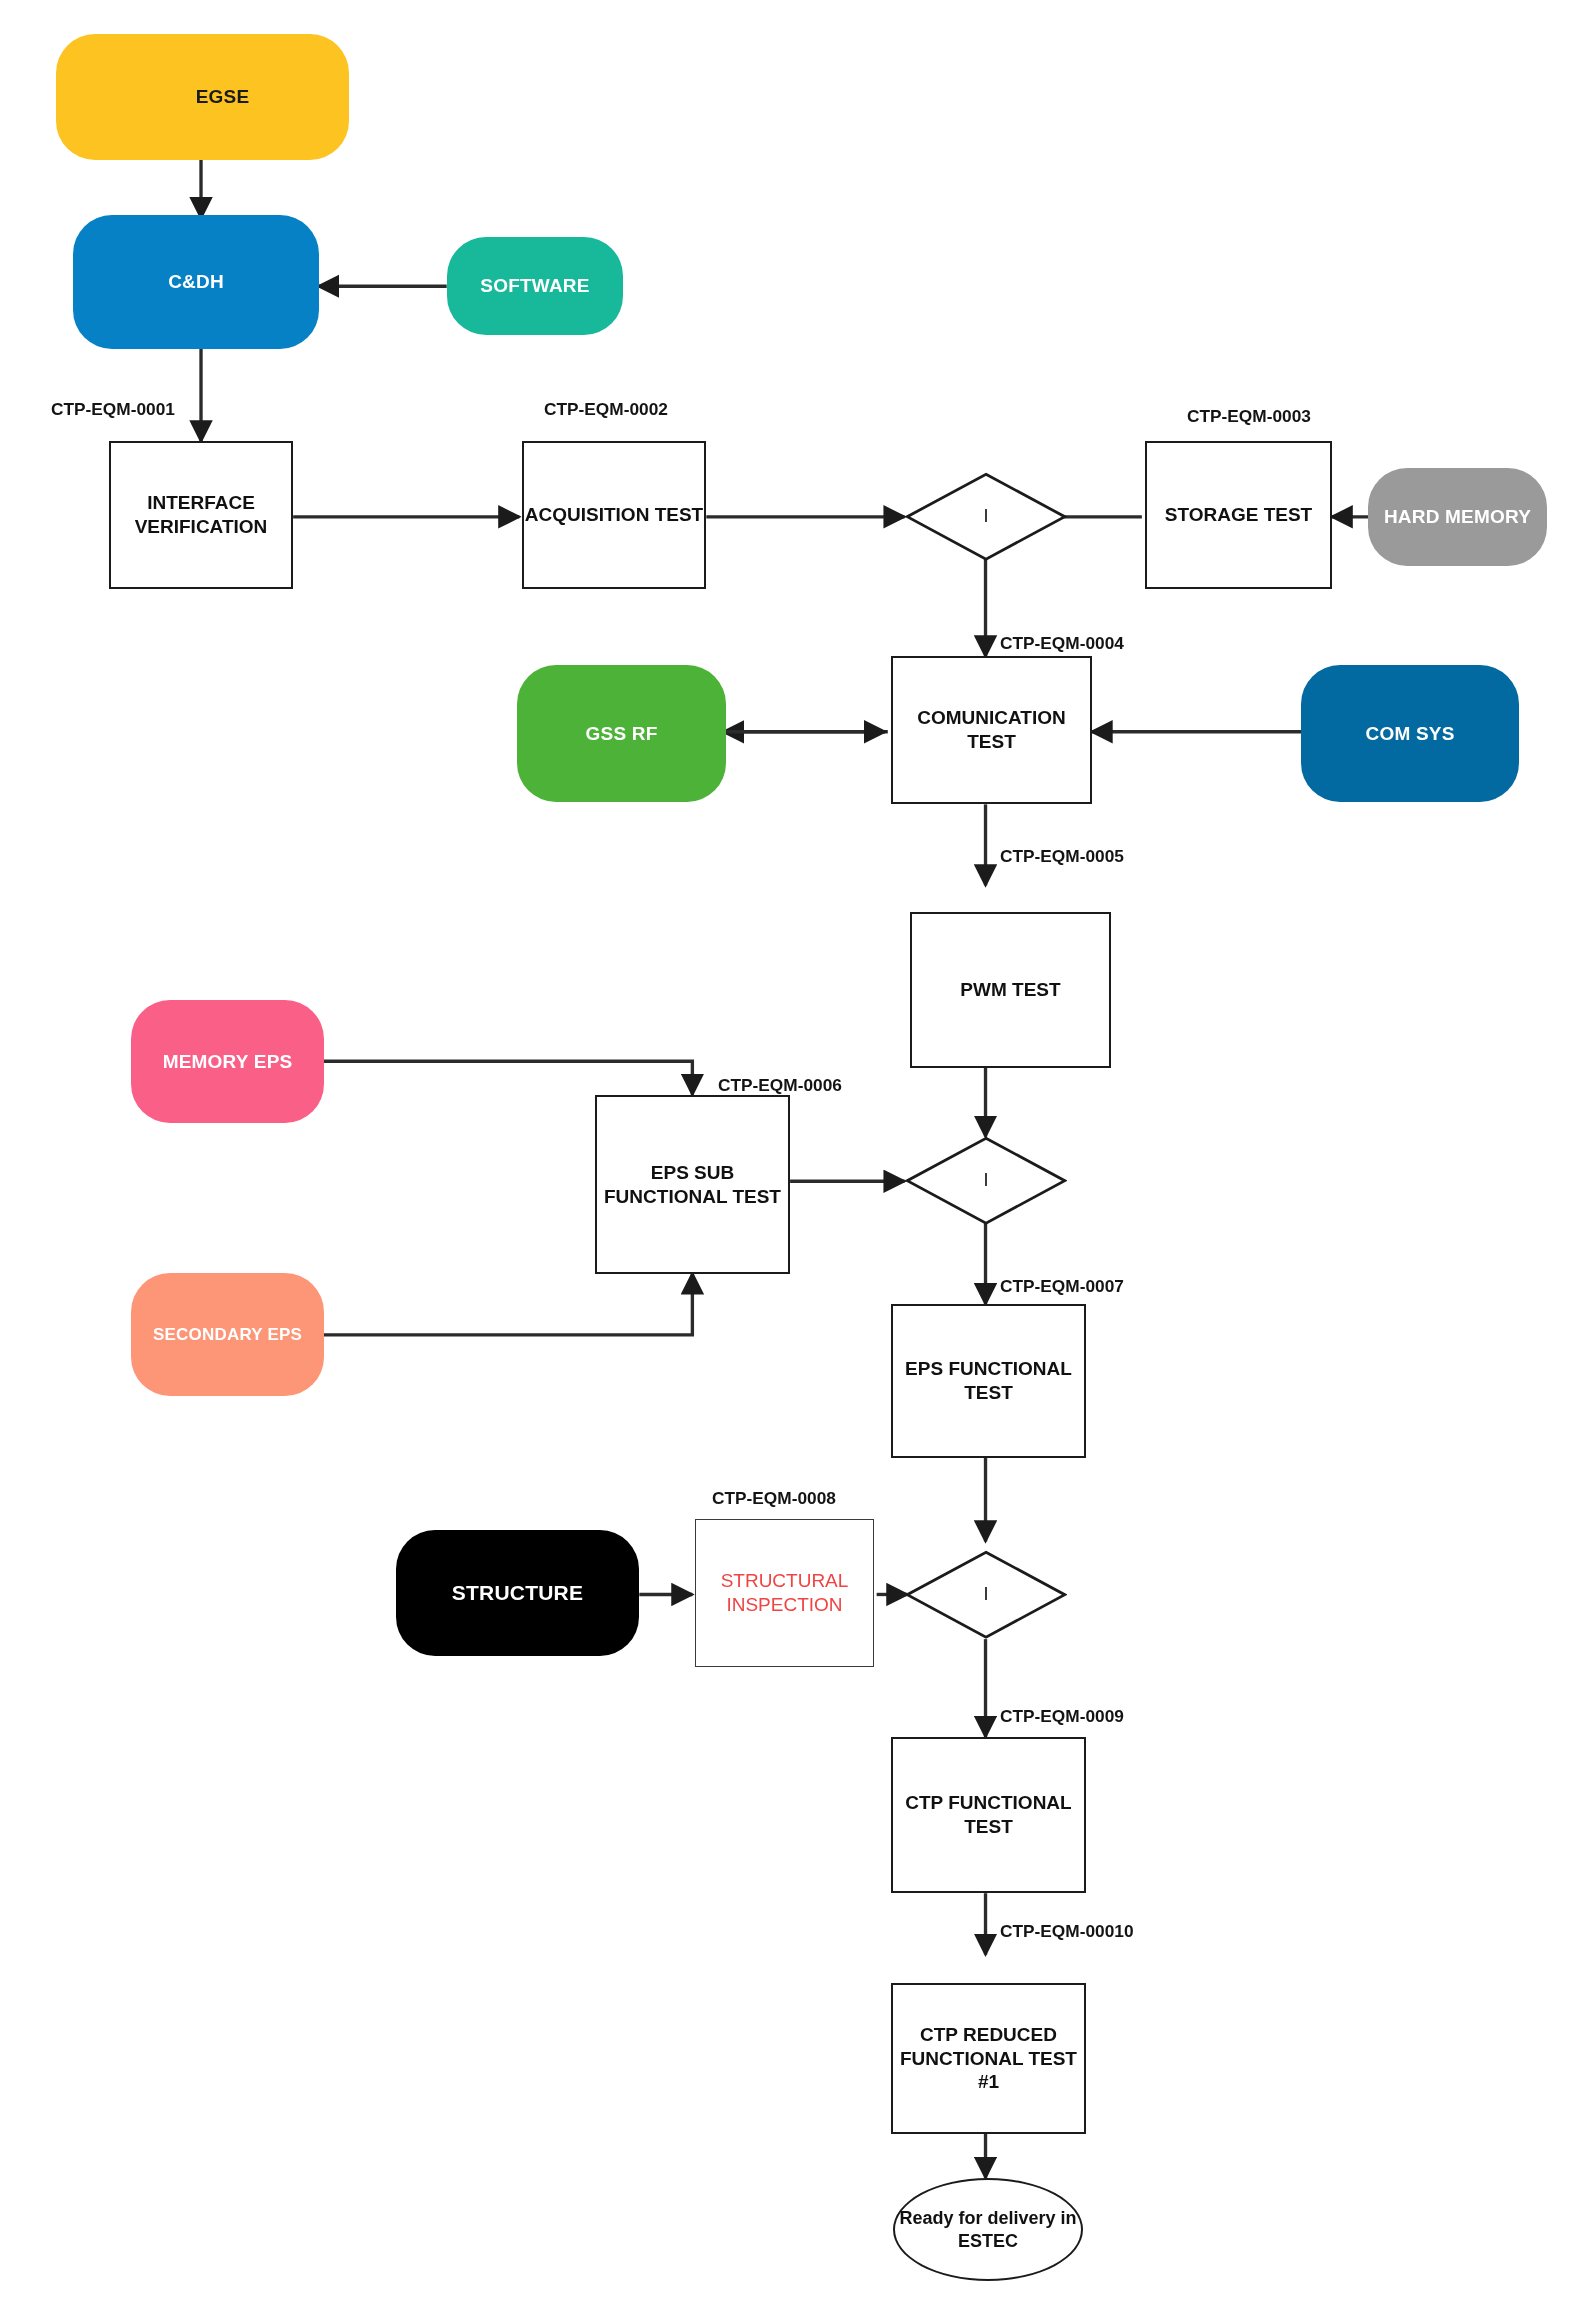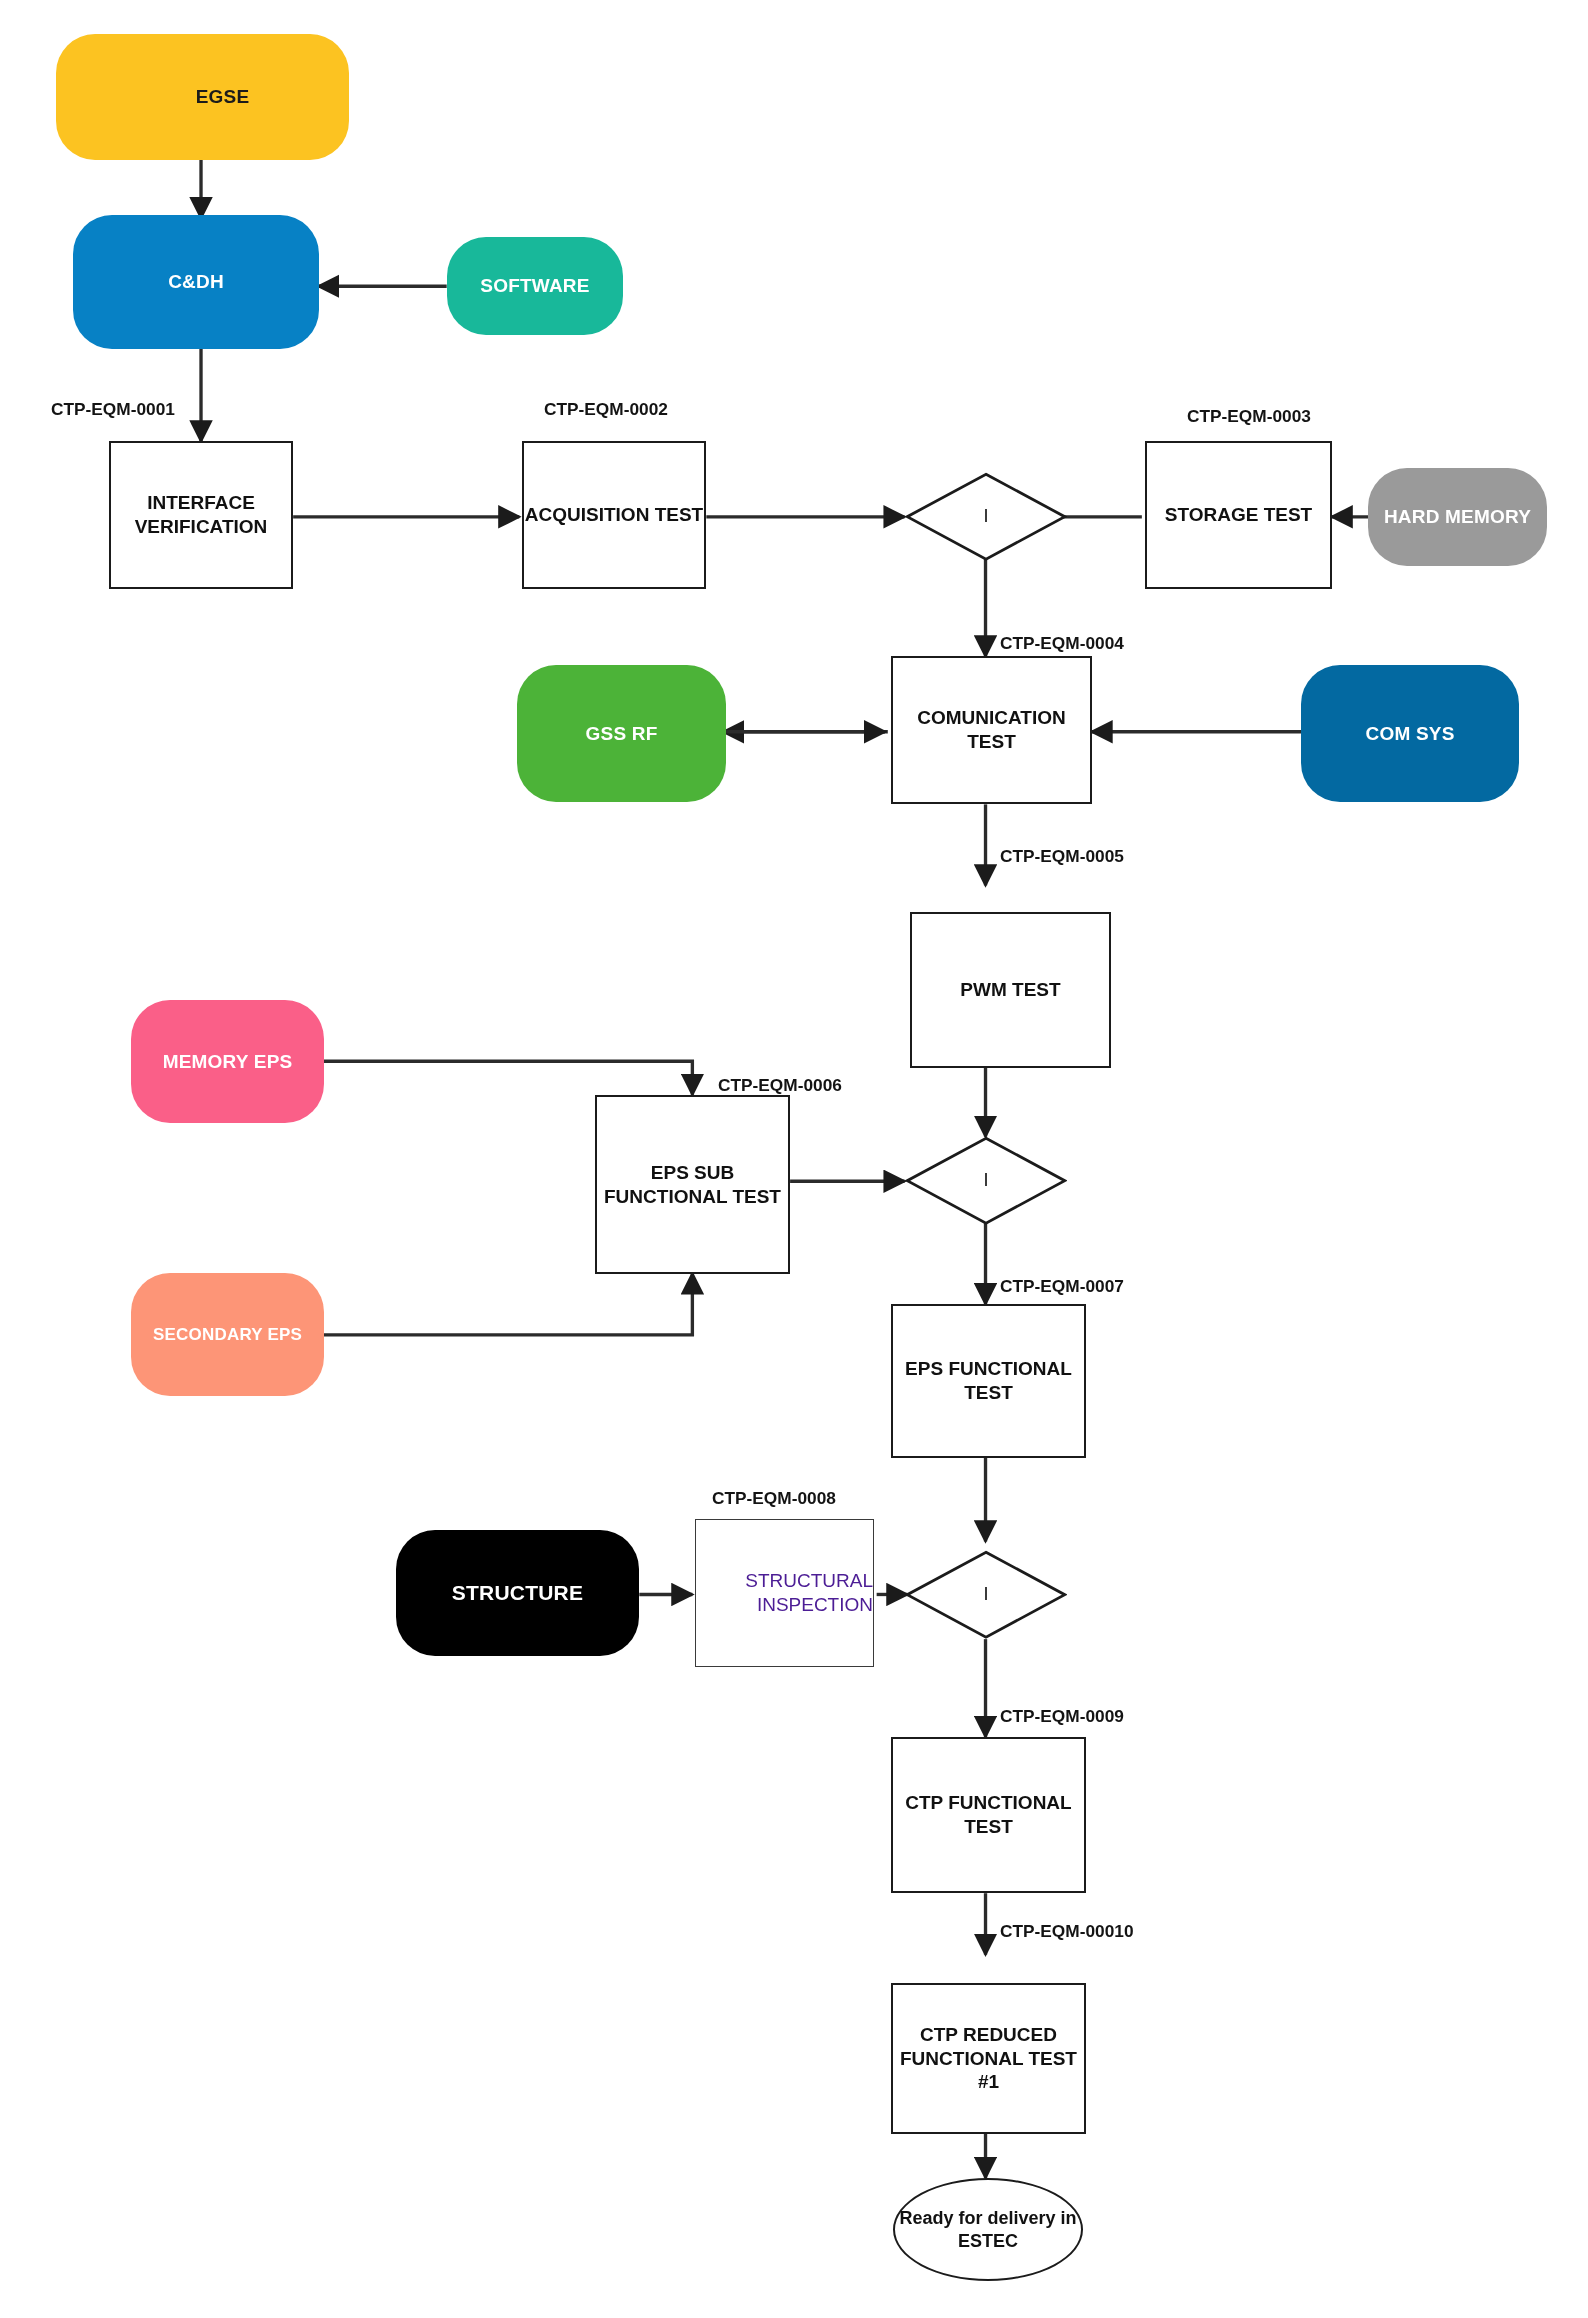--- a/index.html
+++ b/index.html
@@ -41,22 +41,21 @@
   .process {
     background: #ffffff;
     border: 2.2px solid #1b1b1b;
     color: #111111;
     font-weight: bold;
     font-size: 19px;
   }
   .process.thin {
     border: 1.7px solid #3a3a3a;
     font-weight: normal;
-    color: #4c1d95;
-    text-align: right;
+    color: #ef4444;
   }
 
   
   .terminator {
     background: #ffffff;
     border: 2.2px solid #1b1b1b;
     border-radius: 50% / 50%;
     color: #111111;
     font-weight: bold;
     font-size: 18px;

